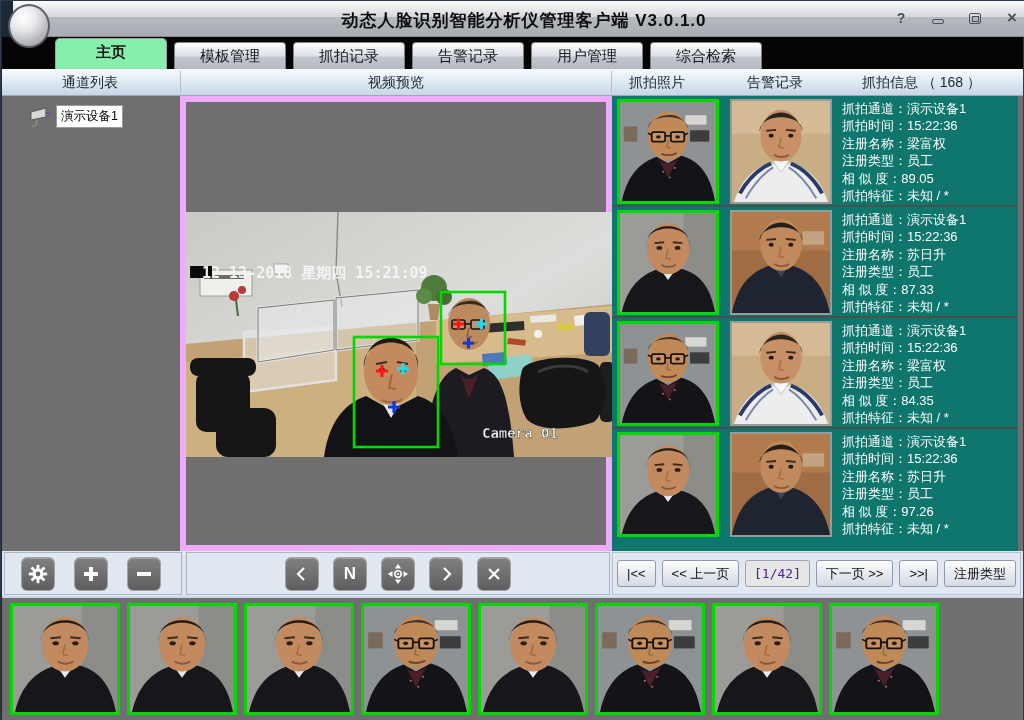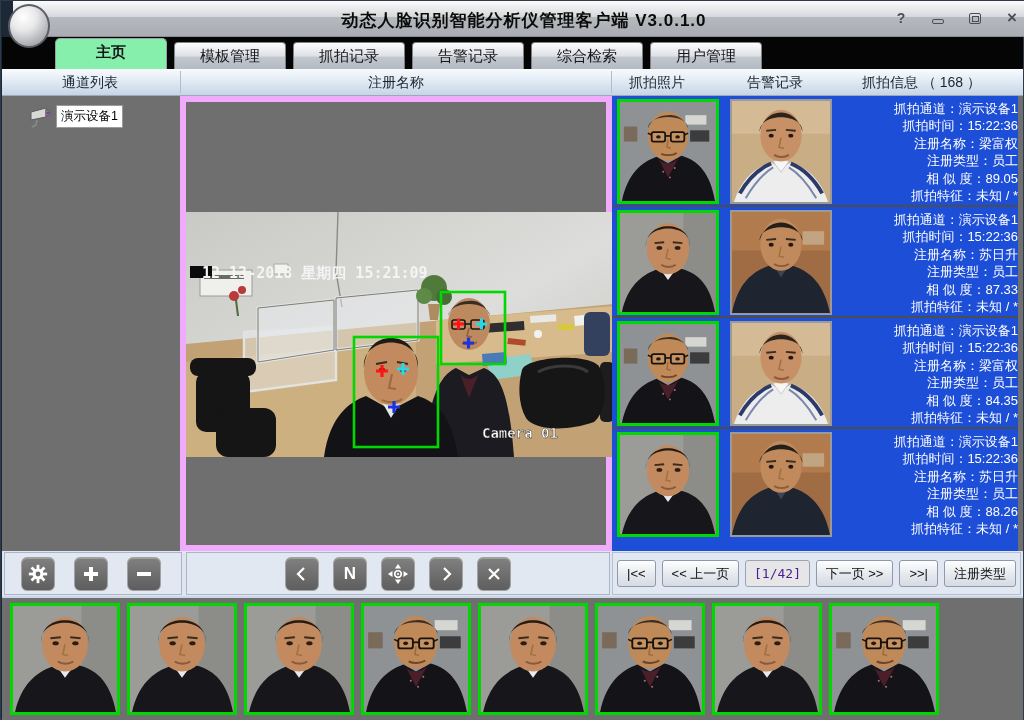--- a/index.html
+++ b/index.html
@@ -48,21 +48,21 @@
   .channel-item { position:absolute; left:26px; top:9px; display:flex; align-items:center; cursor:pointer; }
   .channel-item .label { background:#ffffff; border:1px solid #9a9a9a; color:#000;
     font-size:12.5px; padding:2px 4px; margin-left:2px; }
 
   
   .video-panel { position:absolute; left:178px; top:0; width:432px; height:455px;
     background:#6f6f6f; border:6px solid #f0abfc; }
   .video-band { position:absolute; left:0; top:110px; width:428px; height:245px; }
 
   
-  .right-panel { position:absolute; left:610px; top:0; width:406px; height:455px; background:#1d4ed8; overflow:hidden;text-align:right; }
+  .right-panel { position:absolute; left:610px; top:0; width:406px; height:455px; background:#0f766e; overflow:hidden; }
   .capture-row { position:relative; width:100%; height:111px; border-bottom:2px solid #4d4d4d; }
   .capture-row:last-child { border-bottom:none; }
   .photo-box { position:absolute; top:3px; width:102px; height:105px; cursor:pointer; }
   .photo-box svg { width:100%; height:100%; display:block; }
   .photo-capture { left:5px; border:3px solid #00d800; }
   .photo-register { left:118px; border:2px solid #9a9a9a; }
   .row-info { position:absolute; left:230px; top:4px; width:176px; font-size:13px; color:#ffffff; line-height:17.4px; white-space:nowrap; }
 
   
   .toolbar-row { position:absolute; left:1px; top:550px; width:1021px; height:45px; background:#dfe6f0; }
@@ -185,27 +185,27 @@
       <div class="win-btn" style="font-size:17px">×</div>
     </div>
   </div>
   <div class="logo-sphere"></div>
 
   <div class="tabbar">
     <div class="tab active">主页</div>
     <div class="tab">模板管理</div>
     <div class="tab">抓拍记录</div>
     <div class="tab">告警记录</div>
+    <div class="tab">用户管理</div>
     <div class="tab">综合检索</div>
-    <div class="tab">用户管理</div>
   </div>
 
   <div class="headerbar">
     <span class="hb-label" style="left:60px">通道列表</span>
-    <span class="hb-label" style="left:366px">注册名称</span>
+    <span class="hb-label" style="left:366px">视频预览</span>
     <span class="hb-label" style="left:627px">抓拍照片</span>
     <span class="hb-label" style="left:745px">告警记录</span>
     <span class="hb-label" style="left:860px">抓拍信息 （ 168 ）</span>
     <span class="sec-div" style="left:178px"></span>
     <span class="sec-div" style="left:609px"></span>
   </div>
 
   <div class="main">
 
     <div class="channel-panel">
@@ -395,21 +395,21 @@
     <div class="photo-box photo-register">
       <svg viewBox="0 0 100 105" preserveAspectRatio="none">
               <use class="register-use" href="#face-reg-navy"></use>
             </svg>
     </div>
     <div class="row-info">
       <div><span>抓拍通道：</span><span>演示设备1</span></div>
       <div><span>抓拍时间：</span><span>15:22:36</span></div>
       <div><span>注册名称：</span><span>苏日升</span></div>
       <div><span>注册类型：</span><span>员工</span></div>
-      <div><span>相 似 度：</span><span>88.26</span></div>
+      <div><span>相 似 度：</span><span>97.26</span></div>
       <div><span>抓拍特征：</span><span>未知 / *</span></div>
     </div>
   </div>
 </div>
   </div>
 
   <div class="toolbar-row">
     <div class="tool-section ts-left">
       <div class="dark-btn">
         <svg width="22" height="22" viewBox="0 0 24 24">

